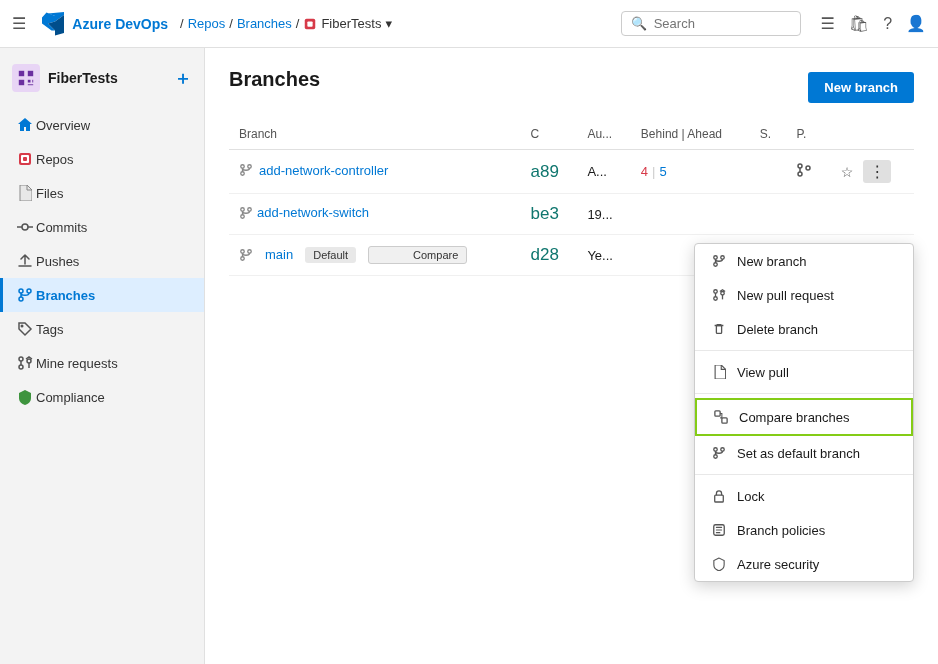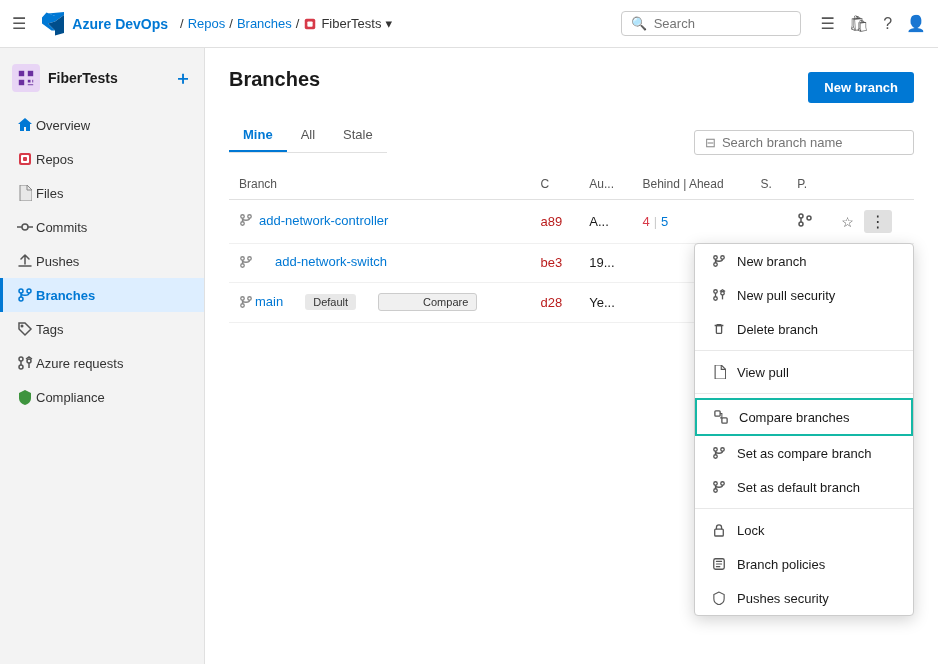--- a/index.html
+++ b/index.html
@@ -39,35 +39,35 @@
     .tab { padding: 8px 14px; cursor: pointer; font-size: 13px; color: #555; border-bottom: 2px solid transparent; }
     .tab.active { color: #0078d4; border-bottom: 2px solid #0078d4; font-weight: 600; }
     .filter-bar { display: flex; align-items: center; border: 1px solid #ccc; border-radius: 3px; padding: 4px 10px; width: 220px; gap: 6px; color: #888; font-size: 13px; }
     .filter-bar input { border: none; outline: none; font-size: 13px; color: #555; background: transparent; flex: 1; }
 
     
     .branches-table { width: 100%; border-collapse: collapse; margin-top: 4px; }
     .branches-table th { text-align: left; padding: 8px 10px; font-size: 12px; color: #555; border-bottom: 1px solid #e0e0e0; font-weight: 500; }
     .branches-table td { padding: 10px 10px; border-bottom: 1px solid #f0f0f0; font-size: 13px; vertical-align: middle; }
     .branch-link { color: #0078d4; text-decoration: none; }
-    .commit-link { color: #b91c1c; text-decoration: none; font-size: 13px; }
-    .badge { display: inline-block; padding: 2px 8px; border-radius: 3px; font-size: 11px; background: #e8e8e8; color: #333; margin-left: 20px; }
+    .commit-link { color: #0f766e; text-decoration: none; font-size: 17px; }
+    .badge { display: inline-block; padding: 2px 8px; border-radius: 3px; font-size: 11px; background: #e8e8e8; color: #333; margin-left: 0; }
     .tag-badge { background: #f0f0f0; border: 1px solid #ccc; padding-left: 44px; }
     .ahead-behind { display: flex; gap: 4px; align-items: center; }
     .behind-num { color: #d73a49; }
     .ahead-num { color: #0078d4; }
     .separator { color: #ccc; }
     .row-actions { display: flex; align-items: center; gap: 8px; }
     .icon-btn { background: none; border: none; cursor: pointer; color: #555; font-size: 14px; padding: 2px; }
     .kebab-btn { background: #e0e0e0; border: none; cursor: pointer; color: #333; font-size: 16px; padding: 2px 6px; border-radius: 3px; }
 
     
     .context-menu { position: absolute; right: 24px; top: 195px; background: #fff; border: 1px solid #ccc; border-radius: 4px; box-shadow: 0 4px 16px rgba(0,0,0,0.18); width: 220px; z-index: 100; }
     .menu-item { display: flex; align-items: center; gap: 10px; padding: 9px 16px; cursor: pointer; font-size: 13px; color: #1a1a1a; }
-    .menu-item.highlighted { border: 2px solid #14b8a6; background: #fff; }
+    .menu-item.highlighted { border: 2px solid #84cc16; background: #fff; }
     .menu-divider { border: none; border-top: 1px solid #e8e8e8; margin: 4px 0; }
     .menu-icon { width: 16px; height: 16px; display: flex; align-items: center; justify-content: center; flex-shrink: 0; font-size: 13px; color: #555; }
   </style>
 </head>
 <body>
 
 <div class="top-nav">
   <div class="dots-btn">☰</div>
   <div class="nav-logo">
     <svg class="nav-logo-icon" viewBox="0 0 24 24" fill="none">
@@ -201,21 +201,21 @@
         <div class="sidebar-icon">
           <svg width="16" height="16" viewBox="0 0 16 16" fill="none">
               <circle cx="4" cy="4" r="2" stroke="#555" stroke-width="1.5"></circle>
               <circle cx="4" cy="12" r="2" stroke="#555" stroke-width="1.5"></circle>
               <circle cx="12" cy="6" r="2" stroke="#555" stroke-width="1.5"></circle>
               <path d="M4 6v4" stroke="#555" stroke-width="1.5"></path>
               <path d="M12 8v5" stroke="#555" stroke-width="1.5"></path>
               <path d="M9 4l3-2 3 2" stroke="#555" stroke-width="1.5" fill="none"></path>
             </svg>
         </div>
-        <span>Azure requests</span>
+        <span>Mine requests</span>
       </div>
 
       <div class="sidebar-item">
         <div class="sidebar-icon">
           <svg width="14" height="16" viewBox="0 0 14 16" fill="none">
               <path d="M7 1L1 4v5c0 3.5 2.5 6 6 7 3.5-1 6-3.5 6-7V4L7 1z" fill="#107c10" opacity="0.8"></path>
             </svg>
         </div>
         <span>Compliance</span>
       </div>
@@ -223,31 +223,20 @@
     </div>
   </div>
 
   <div class="content">
 
     <div class="branches-header">
       <h1 class="page-title">Branches</h1>
       <button class="new-branch-btn">New branch</button>
     </div>
 
-    <div style="display:flex;align-items:center;justify-content:space-between;margin-bottom:0;">
-      <div class="tabs">
-        <div class="tab active">Mine</div>
-        <div class="tab">All</div>
-        <div class="tab">Stale</div>
-      </div>
-      <div class="filter-bar">
-        <span style="color:#888;">⊟</span>
-        <input type="text" placeholder="Search branch name" style="">
-      </div>
-    </div>
 
     <table class="branches-table">
       <thead>
         <tr>
           <th>Branch</th>
           <th>C</th>
           <th>Au...</th>
           <th>Behind | Ahead</th>
           <th>S.</th>
           <th>P.</th>
@@ -289,41 +278,41 @@
           <td>
             <div class="row-actions">
               <button class="icon-btn">☆</button>
               <button class="kebab-btn">⋮</button>
             </div>
           </td>
         </tr>
 
         <tr>
           <td>
-            <span style="display:inline-flex;align-items:center;gap:22px;">
+            <span style="display:inline-flex;align-items:center;gap:4px;">
               <svg width="14" height="14" viewBox="0 0 16 16" fill="none">
                   <circle cx="4" cy="4" r="2" stroke="#888" stroke-width="1.5"></circle>
                   <circle cx="4" cy="12" r="2" stroke="#888" stroke-width="1.5"></circle>
                   <circle cx="12" cy="4" r="2" stroke="#888" stroke-width="1.5"></circle>
                   <path d="M4 6v4M4 6c0 3 8 3 8 0" stroke="#888" stroke-width="1.5" fill="none"></path>
                 </svg>
               <a class="branch-link">add-network-switch</a>
             </span>
           </td>
           <td><a class="commit-link">be3</a></td>
           <td>19...</td>
           <td></td>
           <td></td>
           <td></td>
           <td></td>
         </tr>
 
         <tr>
           <td>
-            <span style="display:inline-flex;align-items:center;gap:2px;">
+            <span style="display:inline-flex;align-items:center;gap:12px;">
               <svg width="14" height="14" viewBox="0 0 16 16" fill="none">
                   <circle cx="4" cy="4" r="2" stroke="#888" stroke-width="1.5"></circle>
                   <circle cx="4" cy="12" r="2" stroke="#888" stroke-width="1.5"></circle>
                   <circle cx="12" cy="4" r="2" stroke="#888" stroke-width="1.5"></circle>
                   <path d="M4 6v4M4 6c0 3 8 3 8 0" stroke="#888" stroke-width="1.5" fill="none"></path>
                 </svg>
               <a class="branch-link">main</a>
               <span class="badge">Default</span>
               <span class="badge tag-badge">Compare</span>
             </span>
@@ -356,21 +345,21 @@
         <span class="menu-icon">
           <svg width="14" height="14" viewBox="0 0 16 16" fill="none">
               <circle cx="4" cy="4" r="2" stroke="#555" stroke-width="1.5"></circle>
               <circle cx="4" cy="12" r="2" stroke="#555" stroke-width="1.5"></circle>
               <circle cx="12" cy="6" r="2" stroke="#555" stroke-width="1.5"></circle>
               <path d="M4 6v4" stroke="#555" stroke-width="1.5"></path>
               <path d="M12 8v5" stroke="#555" stroke-width="1.5"></path>
               <path d="M9 4l3-2 3 2" stroke="#555" stroke-width="1.5" fill="none"></path>
             </svg>
         </span>
-        <span>New pull security</span>
+        <span>New pull request</span>
       </div>
 
       <div class="menu-item">
         <span class="menu-icon">
           <svg width="14" height="14" viewBox="0 0 16 16" fill="none">
               <rect x="5" y="4" width="6" height="9" rx="1" stroke="#555" stroke-width="1.5"></rect>
               <path d="M3 4h10M6 4V3h4v1" stroke="#555" stroke-width="1.5"></path>
             </svg>
         </span>
         <span>Delete branch</span>
@@ -392,42 +381,31 @@
       <div class="menu-item highlighted">
         <span class="menu-icon">
           <svg width="14" height="14" viewBox="0 0 16 16" fill="none">
               <rect x="1" y="1" width="6" height="6" rx="1" stroke="#555" stroke-width="1.5"></rect>
               <rect x="9" y="9" width="6" height="6" rx="1" stroke="#555" stroke-width="1.5"></rect>
               <path d="M7 4h2v5H7" stroke="#555" stroke-width="1.2" fill="none"></path>
             </svg>
         </span>
         <span>Compare branches</span>
       </div>
+
 
       <div class="menu-item">
         <span class="menu-icon">
           <svg width="14" height="14" viewBox="0 0 16 16" fill="none">
               <circle cx="4" cy="4" r="2" stroke="#555" stroke-width="1.5"></circle>
               <circle cx="4" cy="12" r="2" stroke="#555" stroke-width="1.5"></circle>
               <circle cx="12" cy="4" r="2" stroke="#555" stroke-width="1.5"></circle>
               <path d="M4 6v4M4 6c0 3 8 3 8 0" stroke="#555" stroke-width="1.5" fill="none"></path>
             </svg>
         </span>
-        <span>Set as compare branch</span>
-      </div>
-
-      <div class="menu-item">
-        <span class="menu-icon">
-          <svg width="14" height="14" viewBox="0 0 16 16" fill="none">
-              <circle cx="4" cy="4" r="2" stroke="#555" stroke-width="1.5"></circle>
-              <circle cx="4" cy="12" r="2" stroke="#555" stroke-width="1.5"></circle>
-              <circle cx="12" cy="4" r="2" stroke="#555" stroke-width="1.5"></circle>
-              <path d="M4 6v4M4 6c0 3 8 3 8 0" stroke="#555" stroke-width="1.5" fill="none"></path>
-            </svg>
-        </span>
         <span>Set as default branch</span>
       </div>
       <hr class="menu-divider">
 
       <div class="menu-item">
         <span class="menu-icon">
           <svg width="12" height="14" viewBox="0 0 14 16" fill="none">
               <rect x="2" y="7" width="10" height="8" rx="1" stroke="#555" stroke-width="1.5"></rect>
               <path d="M4 7V5a3 3 0 016 0v2" stroke="#555" stroke-width="1.5"></path>
             </svg>
@@ -444,18 +422,18 @@
         </span>
         <span>Branch policies</span>
       </div>
 
       <div class="menu-item">
         <span class="menu-icon">
           <svg width="12" height="14" viewBox="0 0 14 16" fill="none">
               <path d="M7 1L1 4v5c0 3.5 2.5 6 6 7 3.5-1 6-3.5 6-7V4L7 1z" stroke="#555" stroke-width="1.3"></path>
             </svg>
         </span>
-        <span>Pushes security</span>
+        <span>Azure security</span>
       </div>
     </div>
 
   </div>
 </div>
 
 </body></html>

